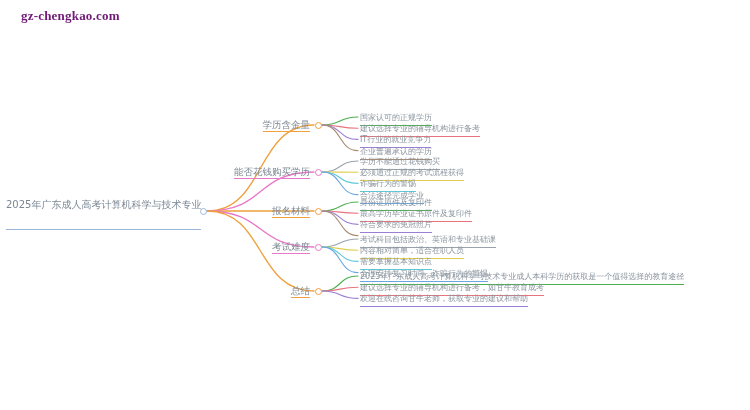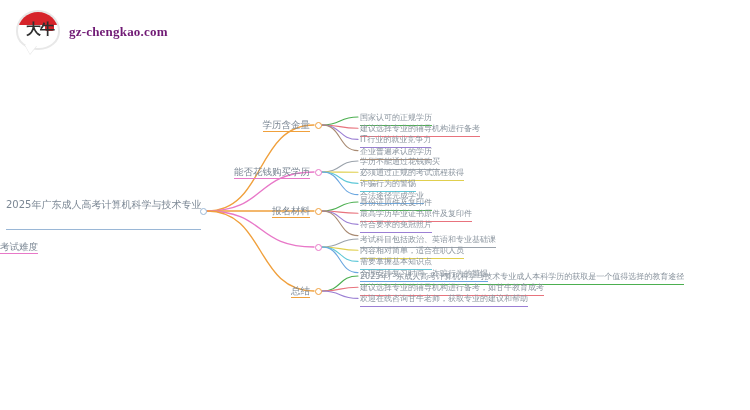--- a/index.html
+++ b/index.html
@@ -174,28 +174,20 @@
     box-sizing: border-box;
     border-width: 1.4px;
     border-style: solid;
   }
 </style>
 </head>
 <body>
 
 <div id="header">
   <div id="logo-wrap">
-    <div id="logo-mark">
-      <div class="bubble">
-        <div class="bubble-top"></div>
-        <div class="bubble-seal"></div>
-        <div class="bubble-text">大牛</div>
-      </div>
-      <div class="bubble-tail"></div>
-    </div>
     <div id="logo-text">
       <div id="brand-en">gz-chengkao.com</div>
     </div>
   </div>
 </div>
 
 <div id="mindmap">
   <svg id="links" viewBox="0 0 750 410" width="750" height="410">
       <path d="M207,211 C265.85,211 255.15,125 314,125" fill="none" stroke="#f0a03c" stroke-width="1.4" stroke-linecap="round"></path>
       <path d="M322,125 C341.8,125 338.2,117 358,117" fill="none" stroke="#4caf50" stroke-width="1.1" stroke-linecap="round"></path>
@@ -258,21 +250,21 @@
     <div class="dot" style="left: 314.5px; top: 207.5px; border-color: rgb(240, 160, 60);"></div>
     <div class="node leaf" style="left: 360px; top: 197px; border-bottom-color: rgb(76, 175, 80);">
       <span class="node-label">身份证原件及复印件</span>
     </div>
     <div class="node leaf" style="left: 360px; top: 208.2px; border-bottom-color: rgb(232, 115, 125);">
       <span class="node-label">最高学历毕业证书原件及复印件</span>
     </div>
     <div class="node leaf" style="left: 360px; top: 219.4px; border-bottom-color: rgb(155, 127, 212);">
       <span class="node-label">符合要求的免冠照片</span>
     </div>
-    <div class="node topic" style="left: 0px; top: 241px; width: 310px; text-align: left; border-bottom: none;"><span class="node-label" style="display: inline-block; border-bottom: 1px solid rgb(232, 120, 200);">考试难度</span></div>
+    <div class="node topic" style="left: 0px; top: 241px; width: 310px; text-align: right; border-bottom: none;"><span class="node-label" style="display: inline-block; border-bottom: 1px solid rgb(232, 120, 200);">考试难度</span></div>
     <div class="dot" style="left: 314.5px; top: 243.5px; border-color: rgb(232, 120, 200);"></div>
     <div class="node leaf" style="left: 360px; top: 234px; border-bottom-color: rgb(154, 162, 171);">
       <span class="node-label">考试科目包括政治、英语和专业基础课</span>
     </div>
     <div class="node leaf" style="left: 360px; top: 245.2px; border-bottom-color: rgb(224, 207, 78);">
       <span class="node-label">内容相对简单，适合在职人员</span>
     </div>
     <div class="node leaf" style="left: 360px; top: 256.4px; border-bottom-color: rgb(94, 200, 216);">
       <span class="node-label">需要掌握基本知识点</span>
     </div>

